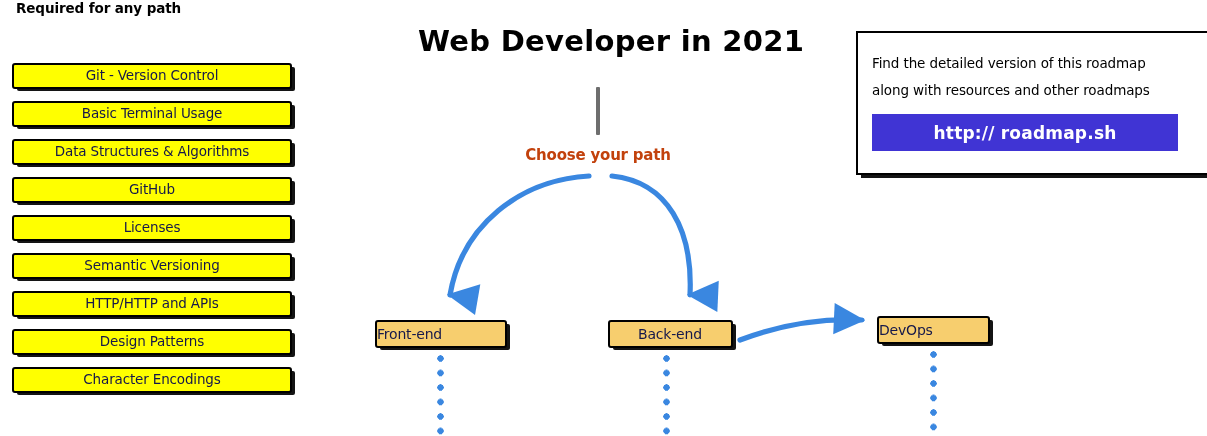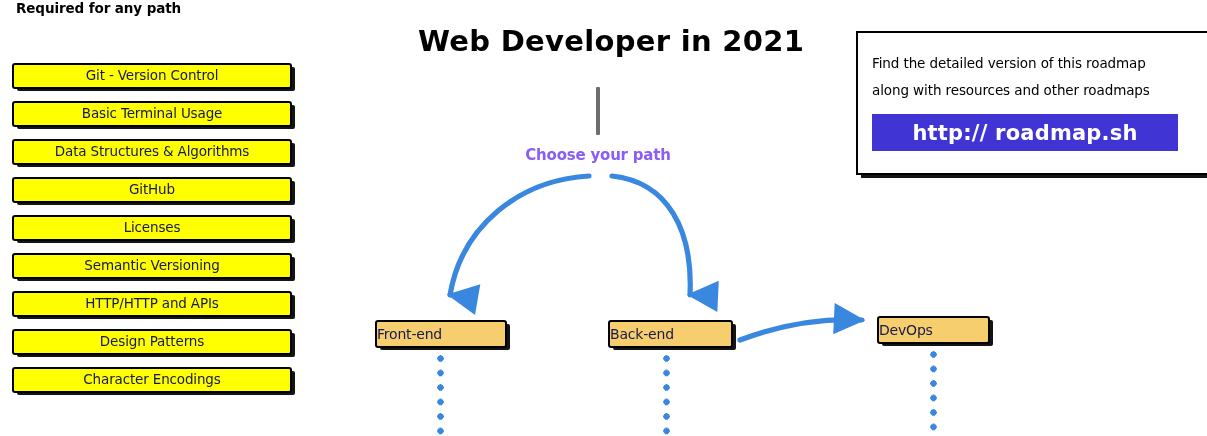--- a/index.html
+++ b/index.html
@@ -86,21 +86,21 @@
     border-radius: 1px;
   }
   #choose-path-label {
     position: absolute;
     left: 498px;
     top: 146px;
     width: 200px;
     text-align: center;
     font-size: 15px;
     font-weight: bold;
-    color: #8b5cf6;
+    color: #c2410c;
     letter-spacing: -0.2px;
     white-space: nowrap;
   }
 
   #flow-svg {
     position: absolute;
     left: 0;
     top: 0;
     width: 1207px;
     height: 436px;
@@ -121,21 +121,21 @@
     justify-content: flex-start;
   }
   .path-box-label {
     font-size: 14px;
     color: #15184a;
     letter-spacing: -0.2px;
     white-space: nowrap;
     line-height: 1;
   }
   #path-box-frontend { left: 375px; top: 320px; width: 132px; }
-  #path-box-backend  { left: 608px; top: 320px; width: 125px; }
+  #path-box-backend  { left: 608px; top: 320px; width: 125px; padding-left: 28px; }
   #path-box-devops   { left: 877px; top: 316px; width: 113px; }
 
   .dot-trail {
     position: absolute;
     width: 7px;
     top: 355px;
     height: 81px;
     background-image: radial-gradient(circle at 3.5px 3.5px, #3a87e0 3px, rgba(0,0,0,0) 3.4px);
     background-size: 7px 14.5px;
     background-repeat: repeat-y;
@@ -173,21 +173,21 @@
     top: 81px;
     width: 306px;
     height: 37px;
     background: #4034d4;
     display: flex;
     align-items: center;
     justify-content: center;
     cursor: pointer;
   }
   #info-card-button-label {
-    font-size: 21px;
+    font-size: 17px;
     font-weight: bold;
     color: #ffffff;
     letter-spacing: 0.2px;
     white-space: nowrap;
   }
 </style>
 </head>
 <body>
 
 <div id="sidebar">

